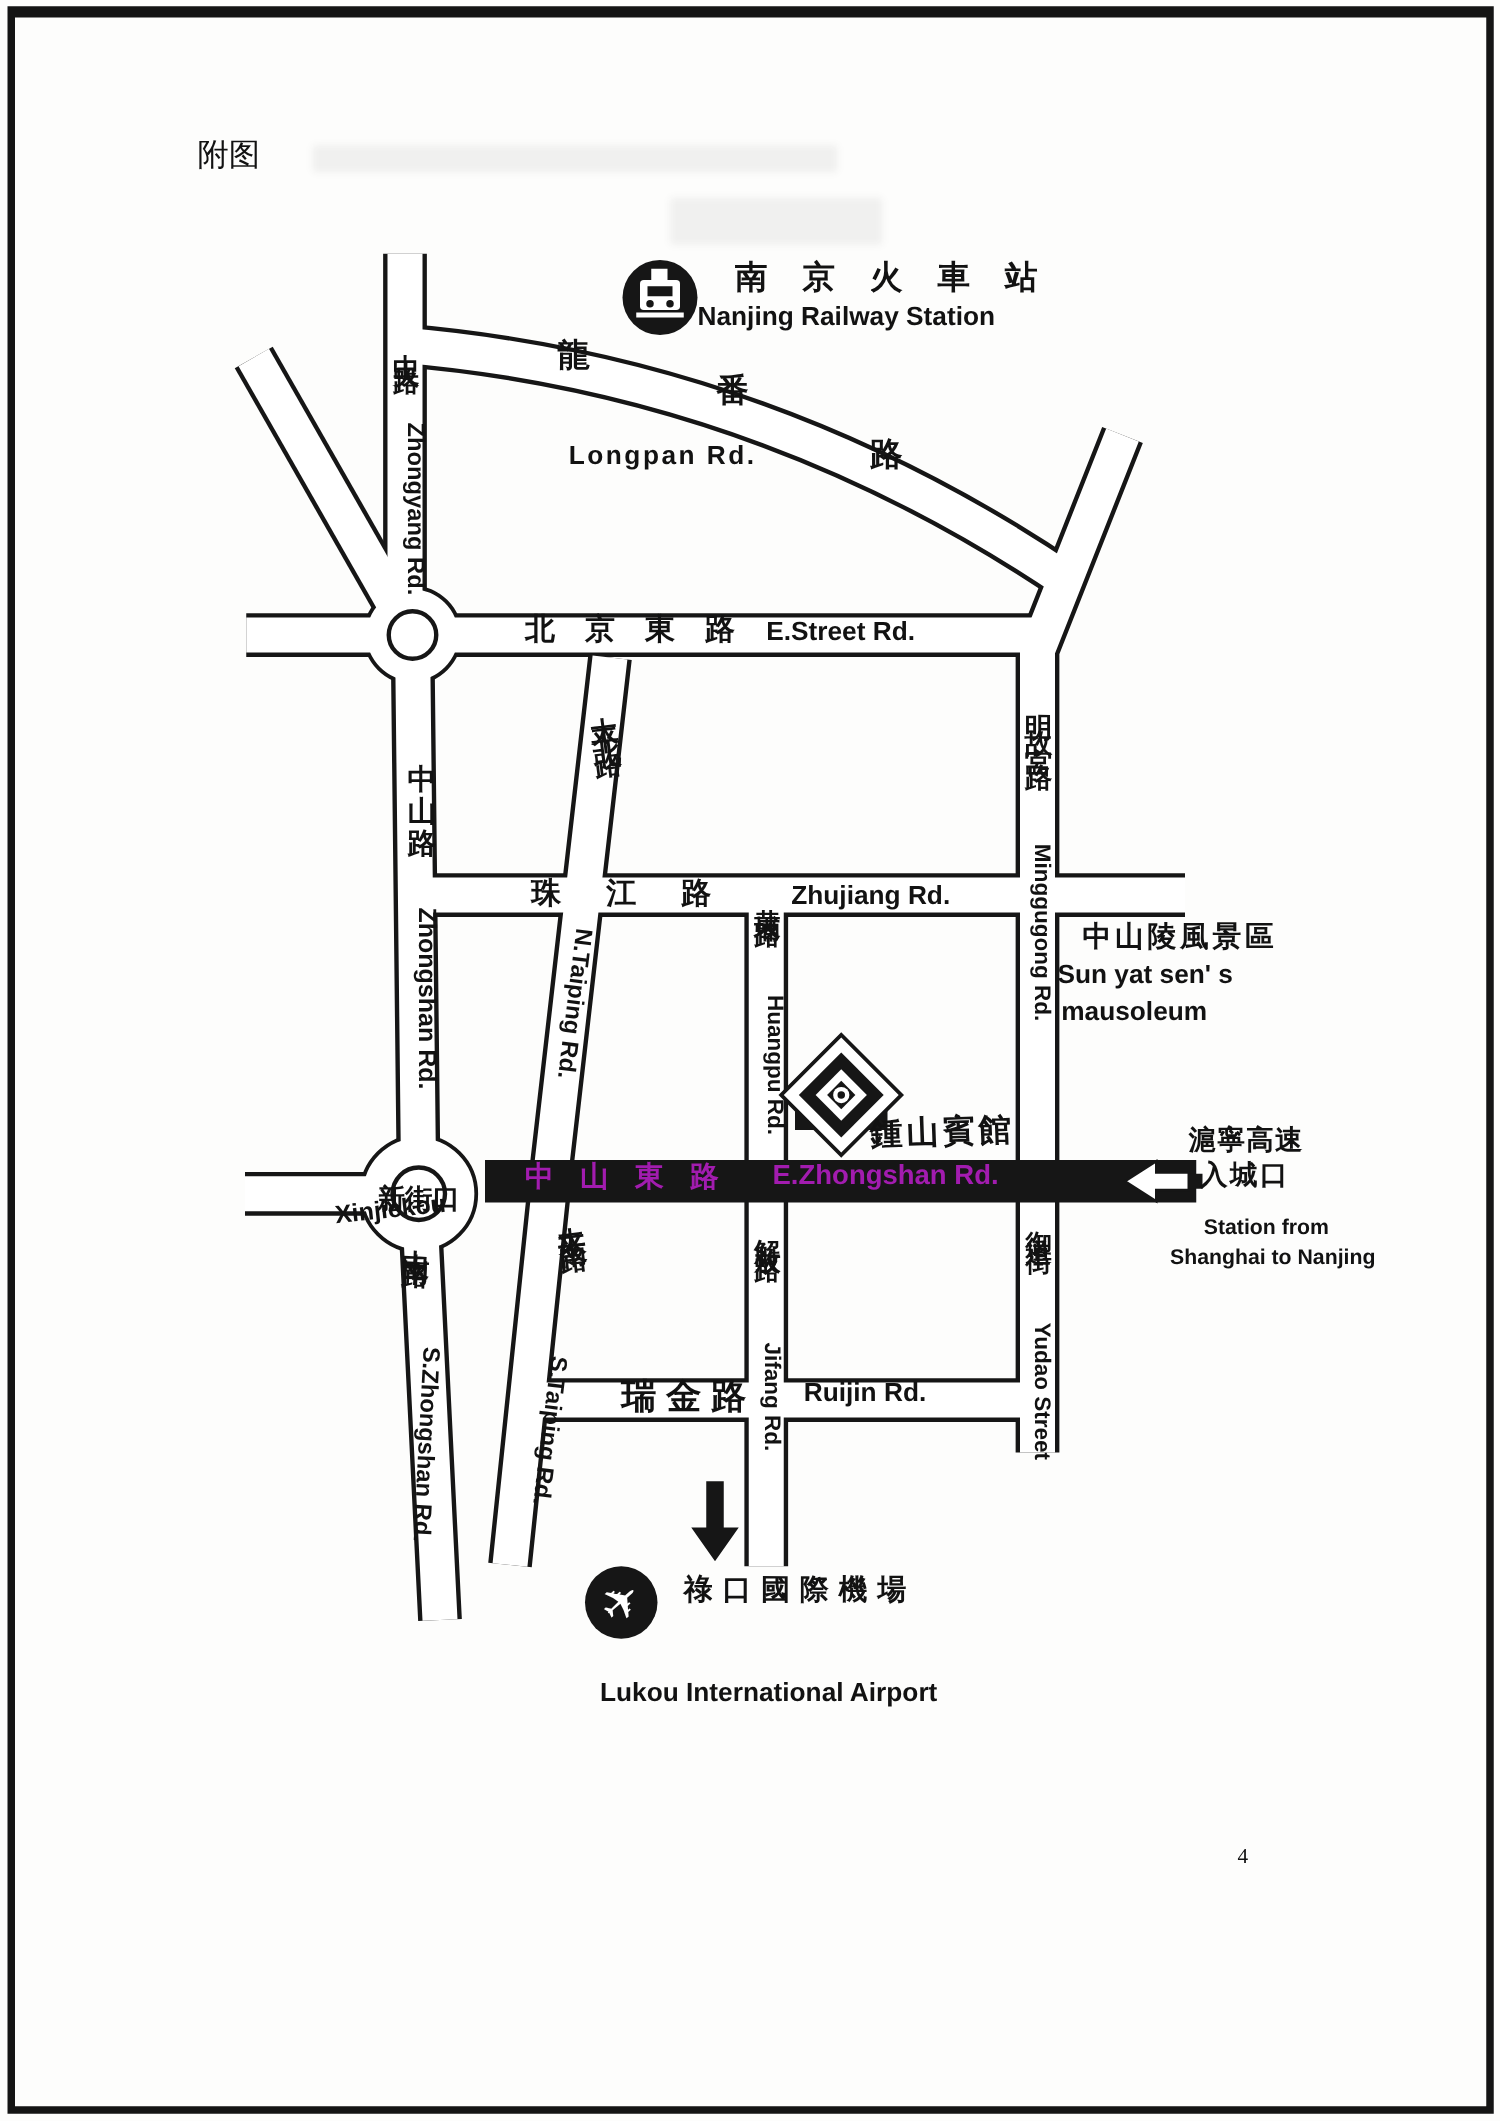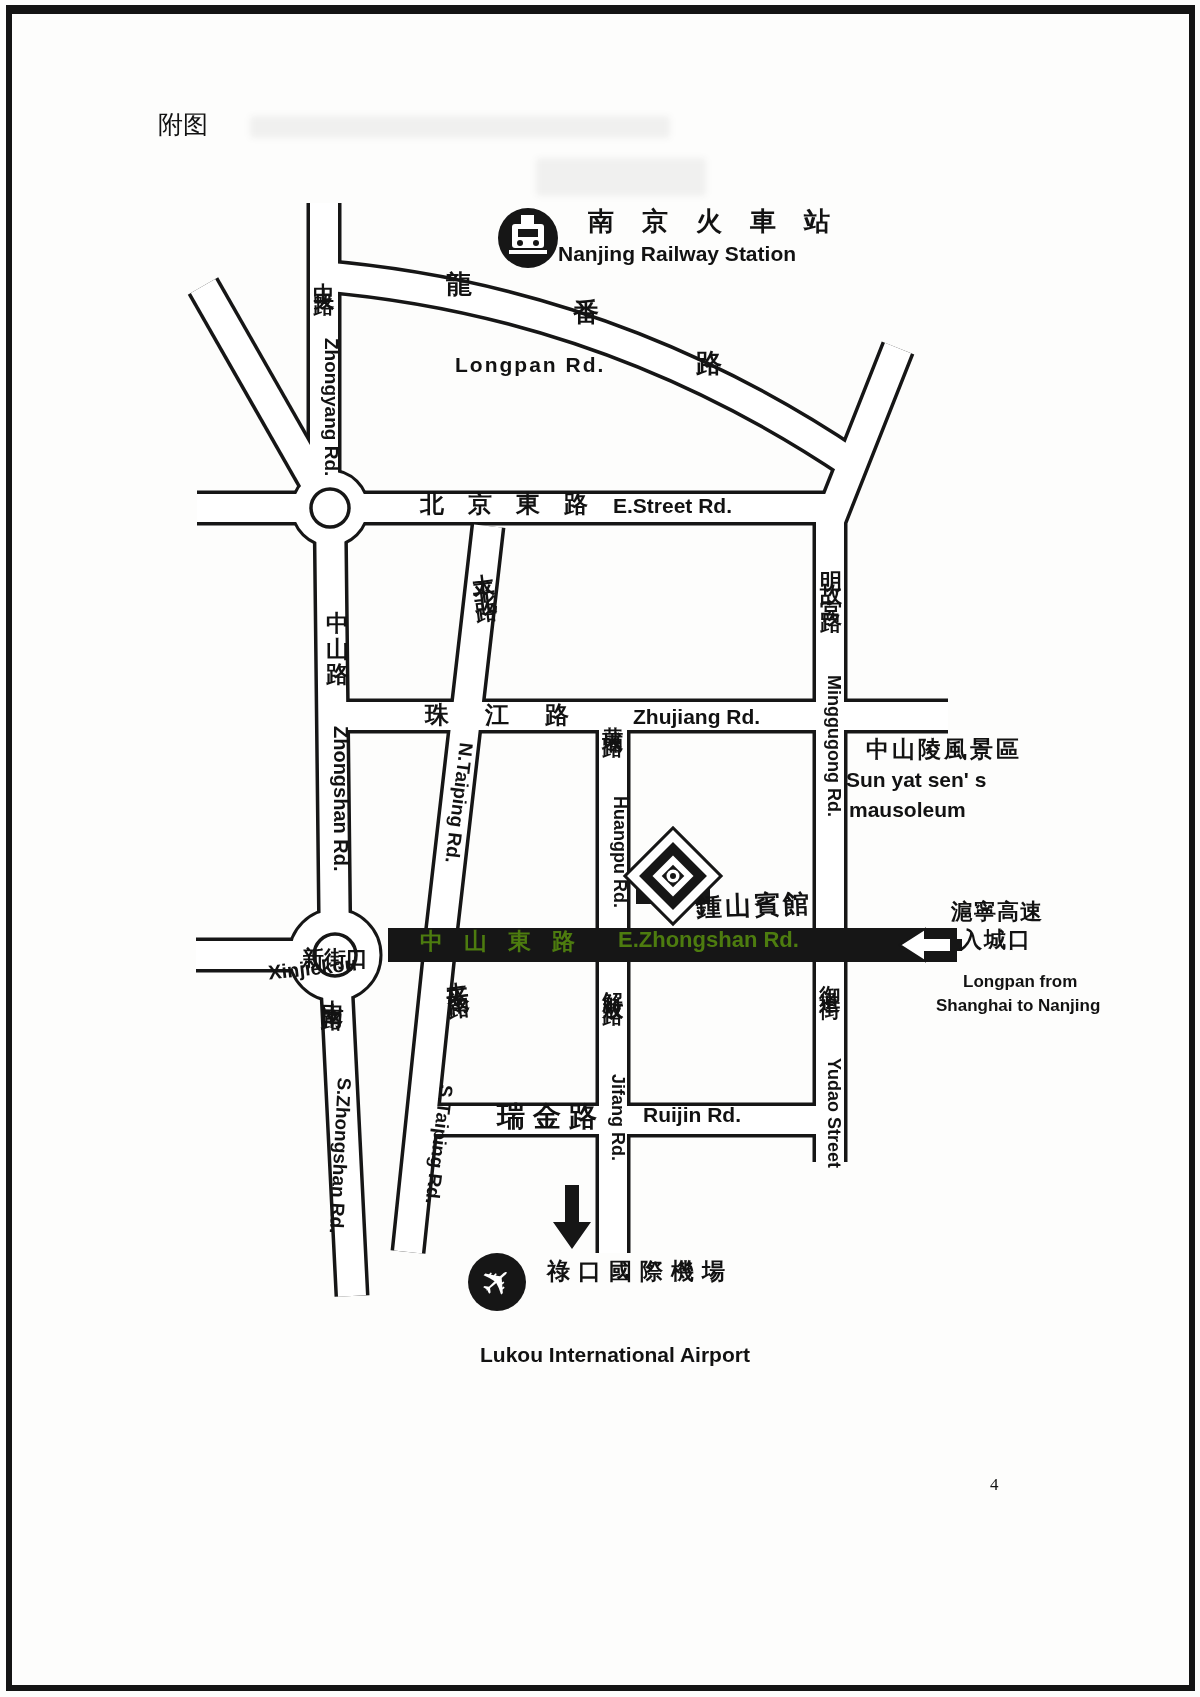--- a/index.html
+++ b/index.html
@@ -4,21 +4,21 @@
 <style>
   html,body{margin:0;padding:0;background:#ffffff;}
   #page{position:relative;width:1200px;height:1697px;background:#fdfdfc;
         font-family:"Liberation Sans",sans-serif;overflow:hidden;}
   .frame{position:absolute;left:6px;top:5px;right:5px;bottom:6px;
          border:6px solid #141414;border-top-width:9px;pointer-events:none;}
   #mapsvg{position:absolute;left:0;top:0;}
   .lbl{position:absolute;font-weight:bold;color:#121212;white-space:nowrap;line-height:1.04;}
   .v{writing-mode:vertical-rl;text-orientation:upright;}
   .rot{transform-origin:0 0;}
-  .white{color:#4d7c0f;}
+  .white{color:#a21caf;}
   .serif{font-family:"Liberation Serif",serif;font-weight:400;}
   .ghost{position:absolute;background:rgba(40,40,40,.06);filter:blur(3px);border-radius:3px;}
   .r-b{stroke:#161616;stroke-width:35;fill:none;}
   .r-w{stroke:#ffffff;stroke-width:28;fill:none;}
 </style>
 </head>
 <body>
 
 <div id="page">
 
@@ -137,21 +137,21 @@
   <div class="lbl" style="left:696px;top:892px;font-size:26px;letter-spacing:3px;transform:rotate(-2deg);">鍾山賓館</div>
 
   <div class="lbl white" style="left:420px;top:930px;font-size:23px;letter-spacing:21px;">中山東路</div>
   <div class="lbl white" style="left:618px;top:929px;font-size:22px;">E.Zhongshan Rd.</div>
 
   <div class="lbl" style="left:302px;top:901px;font-size:22px;margin-top:47px;">新街口</div>
   <div class="lbl" style="left:268px;top:958px;font-size:20px;transform:rotate(-6deg);">Xinjiekou</div>
 
   <div class="lbl" style="left:951px;top:901px;font-size:22px;letter-spacing:1px;">滬寧高速</div>
   <div class="lbl" style="left:960px;top:929px;font-size:22px;letter-spacing:2px;">入城口</div>
-  <div class="lbl" style="left:963px;top:973px;font-size:17px;">Longpan from</div>
+  <div class="lbl" style="left:963px;top:973px;font-size:17px;">Station from</div>
   <div class="lbl" style="left:936px;top:997px;font-size:17px;text-align:right;">Shanghai to Nanjing</div>
 
   <div class="lbl v" style="left:322px;top:982px;font-size:22px;letter-spacing:3px;transform:rotate(3deg);">中山南路</div>
   <div class="lbl rot" style="left:354px;top:1078px;font-size:19px;transform:rotate(93deg);">S.Zhongshan Rd.</div>
 
   <div class="lbl v" style="left:443px;top:964px;font-size:22px;letter-spacing:5px;transform:rotate(-7deg);">太平南路</div>
   <div class="lbl rot" style="left:456px;top:1086px;font-size:19px;transform:rotate(97deg);">S.Taiping Rd.</div>
 
   <div class="lbl v" style="left:602px;top:974px;font-size:21px;letter-spacing:7px;">解放路</div>
   <div class="lbl rot" style="left:627px;top:1074px;font-size:18px;transform:rotate(90deg);">Jifang Rd.</div>

